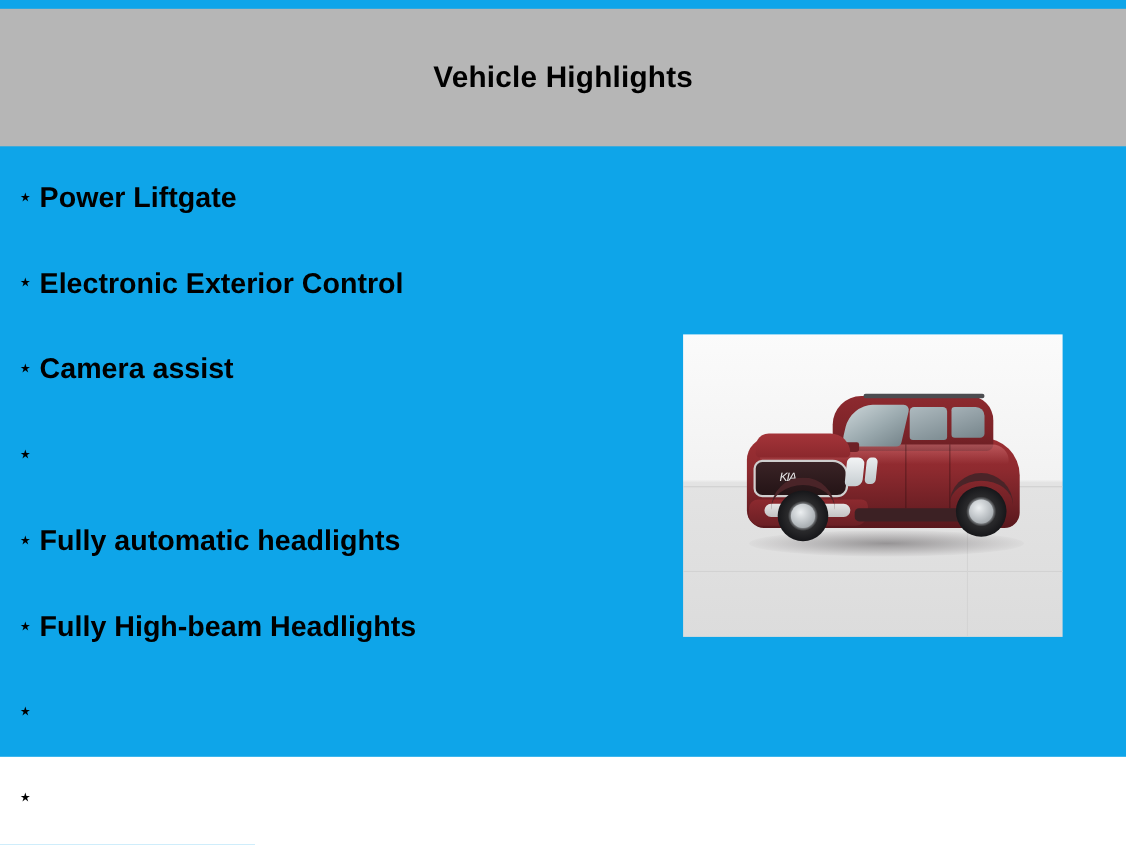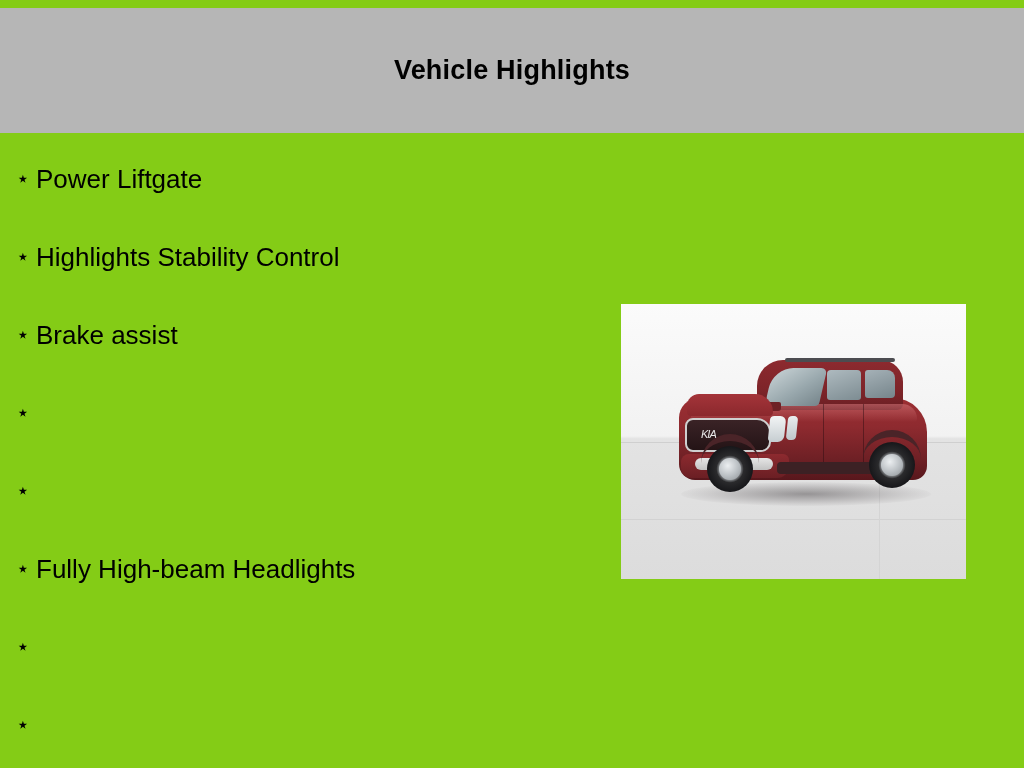--- a/index.html
+++ b/index.html
@@ -10,22 +10,22 @@
     width: 1024px;
     height: 768px;
     background: #ffffff;
     font-family: "Liberation Sans", sans-serif;
     overflow: hidden;
     position: relative;
   }
   .page {
     position: relative;
     width: 1024px;
-    height: 768px;
-    background: #84cc16;
+    height: 688px;
+    background: #0ea5e9;
   }
   .header-band {
     position: absolute;
     left: 0;
     top: 8px;
     width: 1024px;
     height: 125px;
     background: #b6b6b6;
     display: flex;
     align-items: center;
@@ -56,21 +56,21 @@
   .star-icon {
     width: 26px;
     flex: 0 0 26px;
     font-size: 22px;
     line-height: 1;
     color: #000000;
     text-align: center;
   }
   .highlight-label {
     font-size: 26px;
-    font-weight: normal;
+    font-weight: bold;
     color: #000000;
     white-space: nowrap;
   }
   .vehicle-photo {
     position: absolute;
     left: 621px;
     top: 304px;
     width: 345px;
     height: 275px;
     overflow: hidden;
@@ -206,21 +206,21 @@
     left: 28px;
     top: 82px;
     width: 30px;
     height: 12px;
     color: #e8e8e8;
     font-size: 11px;
     font-family: "Liberation Sans", sans-serif;
     font-style: italic;
     letter-spacing: -1px;
     line-height: 12px;
-    text-align: left;
+    text-align: center;
   }
   .headlight-l {
     position: absolute;
     left: 96px;
     top: 70px;
     width: 16px;
     height: 26px;
     background: linear-gradient(to bottom, #f2f4f5, #c6cdd1);
     border-radius: 4px 6px 6px 4px;
     transform: skewX(-6deg);
@@ -329,31 +329,32 @@
     <div class="header-title">Vehicle Highlights</div>
   </div>
 
   <ul class="highlights-list">
     <li class="highlight-item">
       <span class="star-icon">⋆</span>
       <span class="highlight-label">Power Liftgate</span>
     </li>
     <li class="highlight-item">
       <span class="star-icon">⋆</span>
-      <span class="highlight-label">Highlights Stability Control</span>
-    </li>
-    <li class="highlight-item">
-      <span class="star-icon">⋆</span>
-      <span class="highlight-label">Brake assist</span>
-    </li>
-    <li class="highlight-item">
-      <span class="star-icon">⋆</span>
-    </li>
-    <li class="highlight-item">
-      <span class="star-icon">⋆</span>
+      <span class="highlight-label">Electronic Exterior Control</span>
+    </li>
+    <li class="highlight-item">
+      <span class="star-icon">⋆</span>
+      <span class="highlight-label">Camera assist</span>
+    </li>
+    <li class="highlight-item">
+      <span class="star-icon">⋆</span>
+    </li>
+    <li class="highlight-item">
+      <span class="star-icon">⋆</span>
+      <span class="highlight-label">Fully automatic headlights</span>
     </li>
     <li class="highlight-item">
       <span class="star-icon">⋆</span>
       <span class="highlight-label">Fully High-beam Headlights</span>
     </li>
     <li class="highlight-item">
       <span class="star-icon">⋆</span>
     </li>
     <li class="highlight-item">
       <span class="star-icon">⋆</span>

